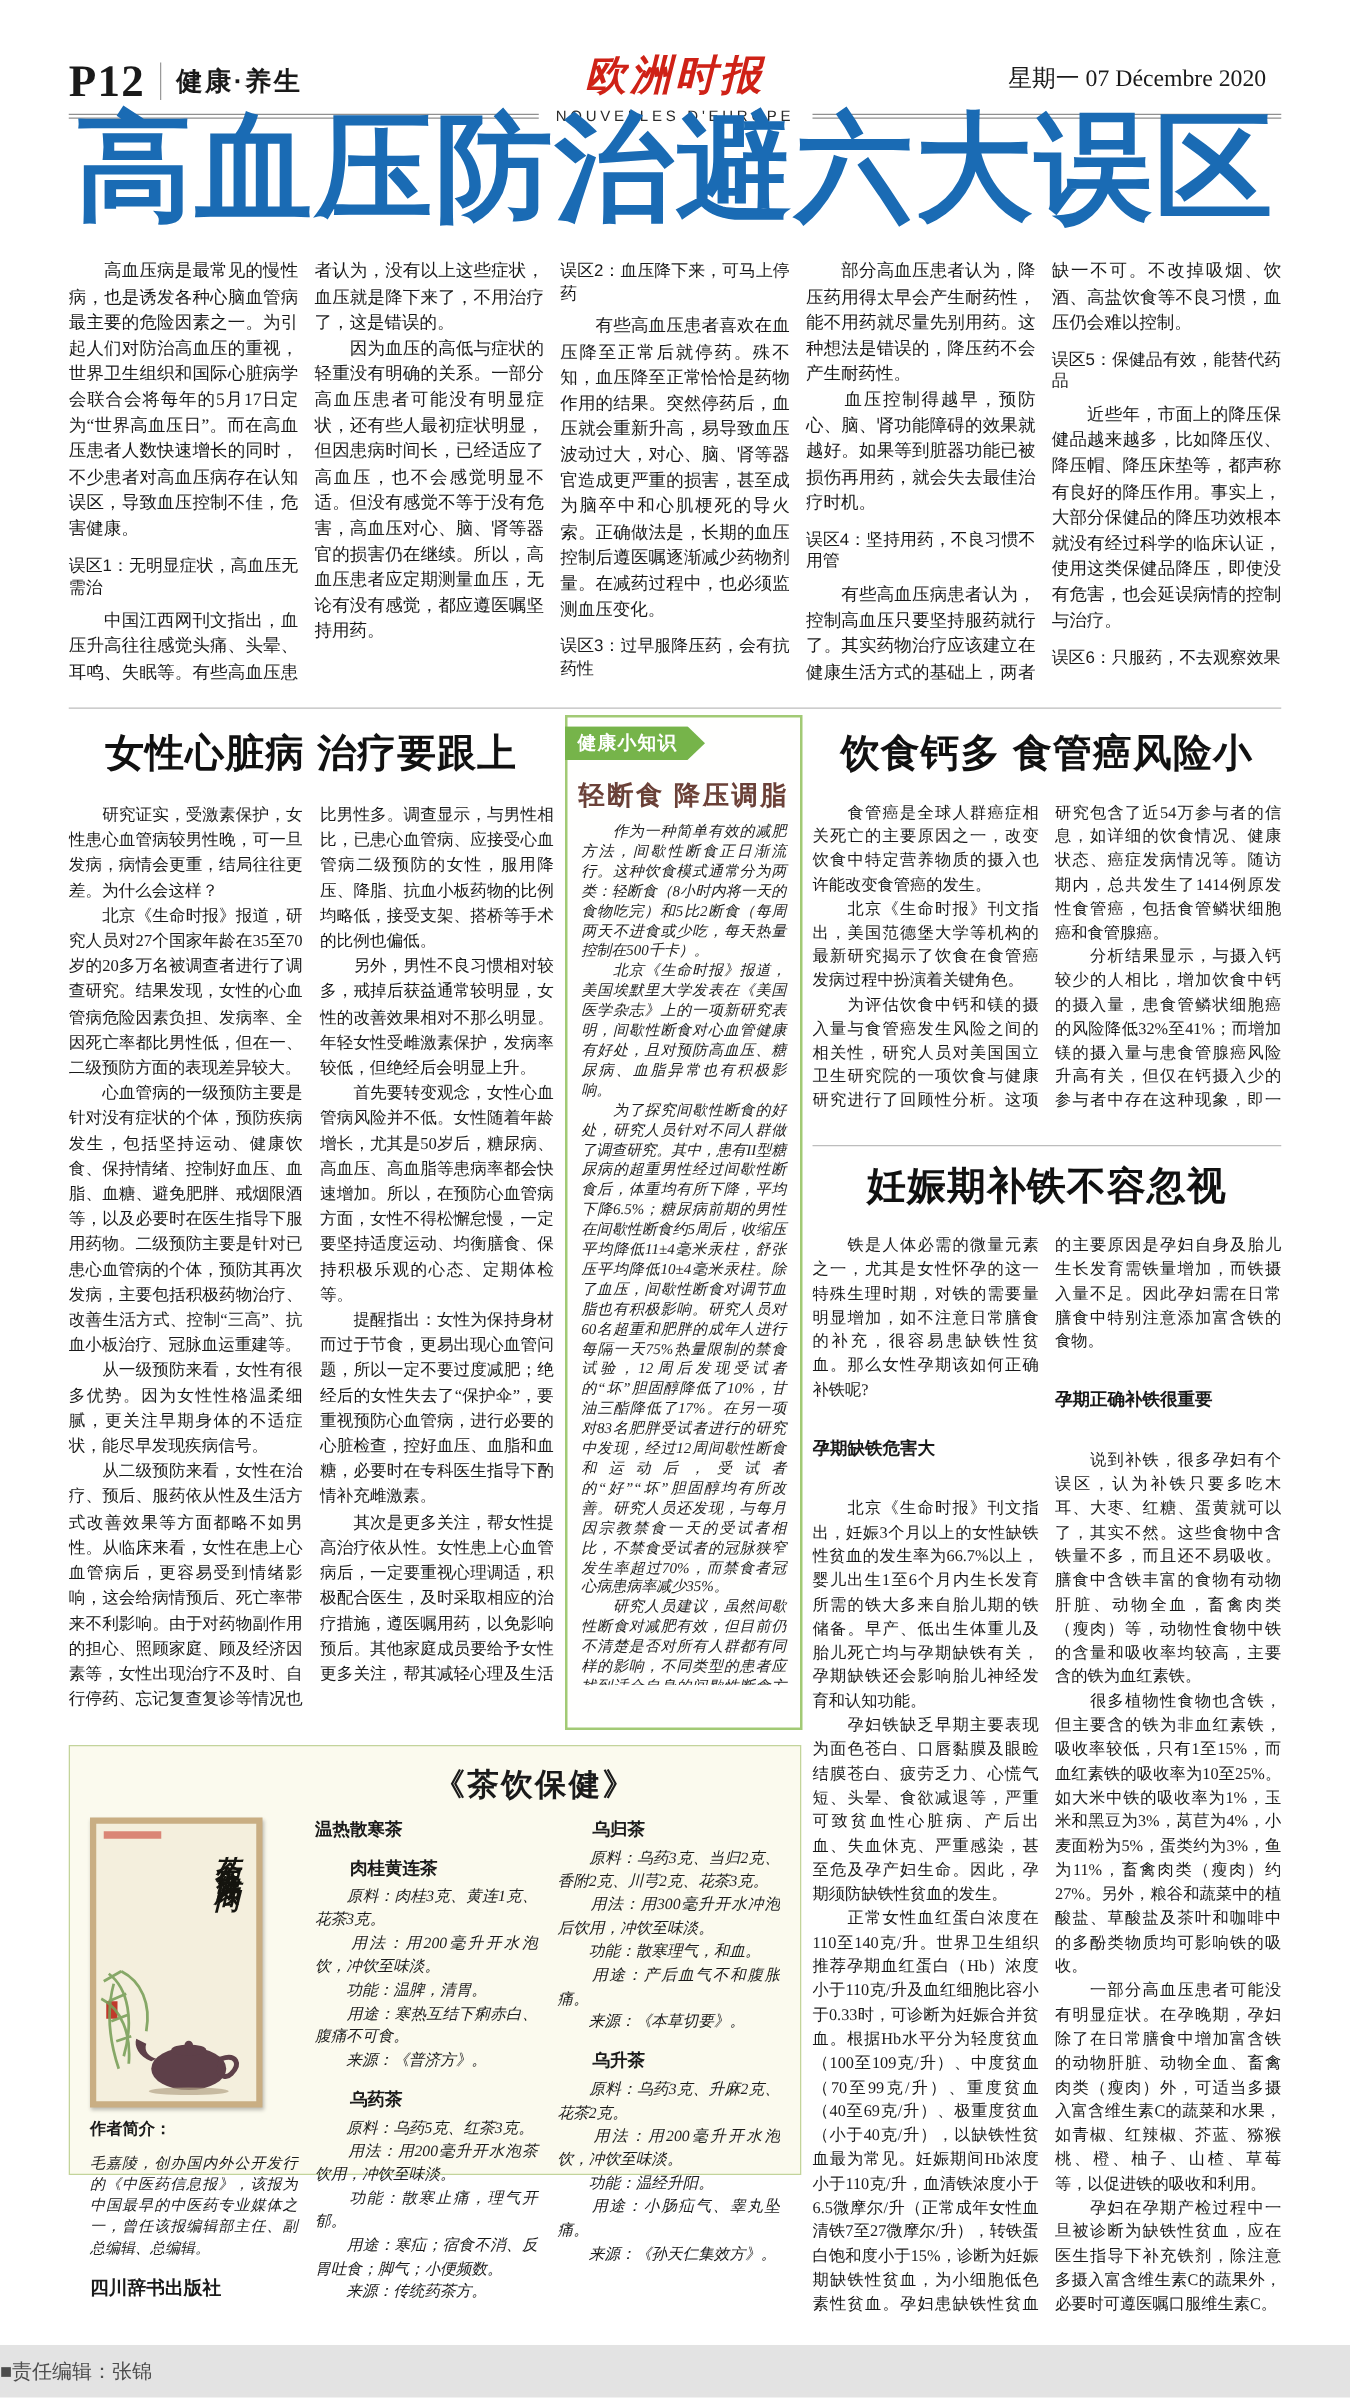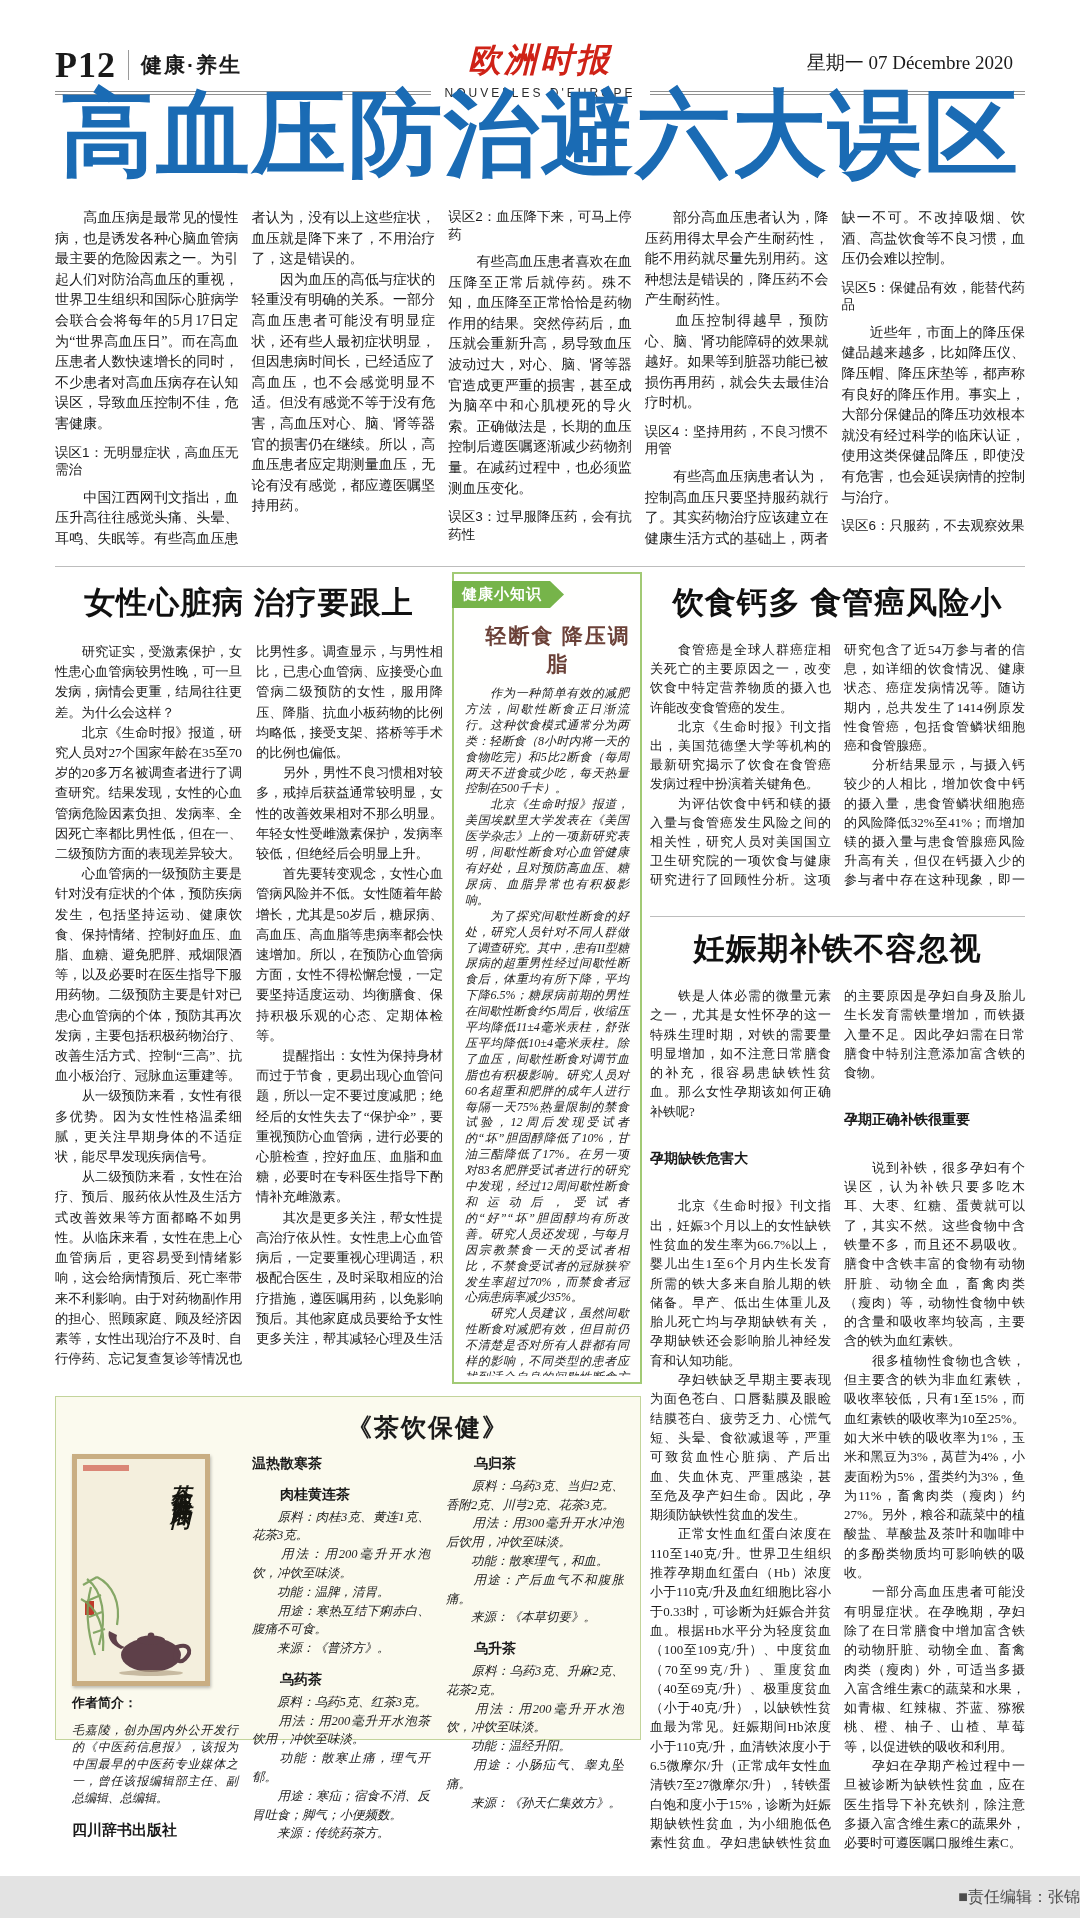--- a/index.html
+++ b/index.html
@@ -56,21 +56,21 @@
                 font-size:13.3px;line-height:20.2px;overflow:hidden;}
 
   
   .kbox{position:absolute;left:452px;top:572px;width:190px;height:812px;box-sizing:border-box;
         border:2px solid #a2ca75;background:#fffffe;}
   .kbox-ribbon{position:absolute;top:7px;left:-2px;background:#76b44a;color:#fff;
         font-family:"Liberation Sans","DejaVu Sans",sans-serif;font-weight:bold;font-size:15px;
         padding:4px 22px 4px 10px;letter-spacing:1px;
         clip-path:polygon(0 0,calc(100% - 14px) 0,100% 50%,calc(100% - 14px) 100%,0 100%);}
   .kbox-title{margin-top:48px;text-align:center;font-weight:bold;font-size:21px;
-        letter-spacing:2px;color:#6b4138;padding-left:22px;}
+        letter-spacing:2px;color:#6b4138;}
   .kbox-body{padding:8px 11px 0 11px;font-size:12px;line-height:15.9px;font-style:italic;
         color:#222;height:690px;overflow:hidden;text-align:justify;}
 
   
   .story3{position:absolute;left:650px;top:582px;width:375px;}
   .story3 .body{margin-top:16px;height:268px;column-count:2;column-gap:13px;
                 font-size:13px;line-height:19.2px;overflow:hidden;}
 
   
   .story4{position:absolute;left:650px;top:928px;width:375px;}
@@ -95,21 +95,21 @@
   .author-intro{margin-top:10px;font-size:12px;line-height:17px;font-style:italic;text-align:justify;}
   .author-label{font-style:normal;font-weight:bold;font-family:"Liberation Sans","DejaVu Sans",sans-serif;
         font-size:13px;margin:8px 0 4px;}
   .publisher{margin-top:14px;font-weight:bold;font-size:15px;
         font-family:"Liberation Sans","DejaVu Sans",sans-serif;}
   .tea-flow{flex:1;margin-left:14px;height:404px;column-count:2;column-gap:16px;
         font-size:12.5px;line-height:18.8px;font-style:italic;overflow:hidden;text-align:justify;}
 
   
   .footer{position:absolute;left:0;top:1876px;width:1080px;height:42px;background:#e3e3e3;
-          display:flex;align-items:center;justify-content:flex-end;}
+          display:flex;align-items:center;justify-content:flex-start;}
   .footer-text{font-size:16px;color:#4c4c4c;font-family:"Liberation Sans","DejaVu Sans",sans-serif;}
 </style>
 </head>
 <body>
 
 <div id="page">
 
   <div class="header">
     <div class="hdr-left">
       <span class="pageno">P12</span>

